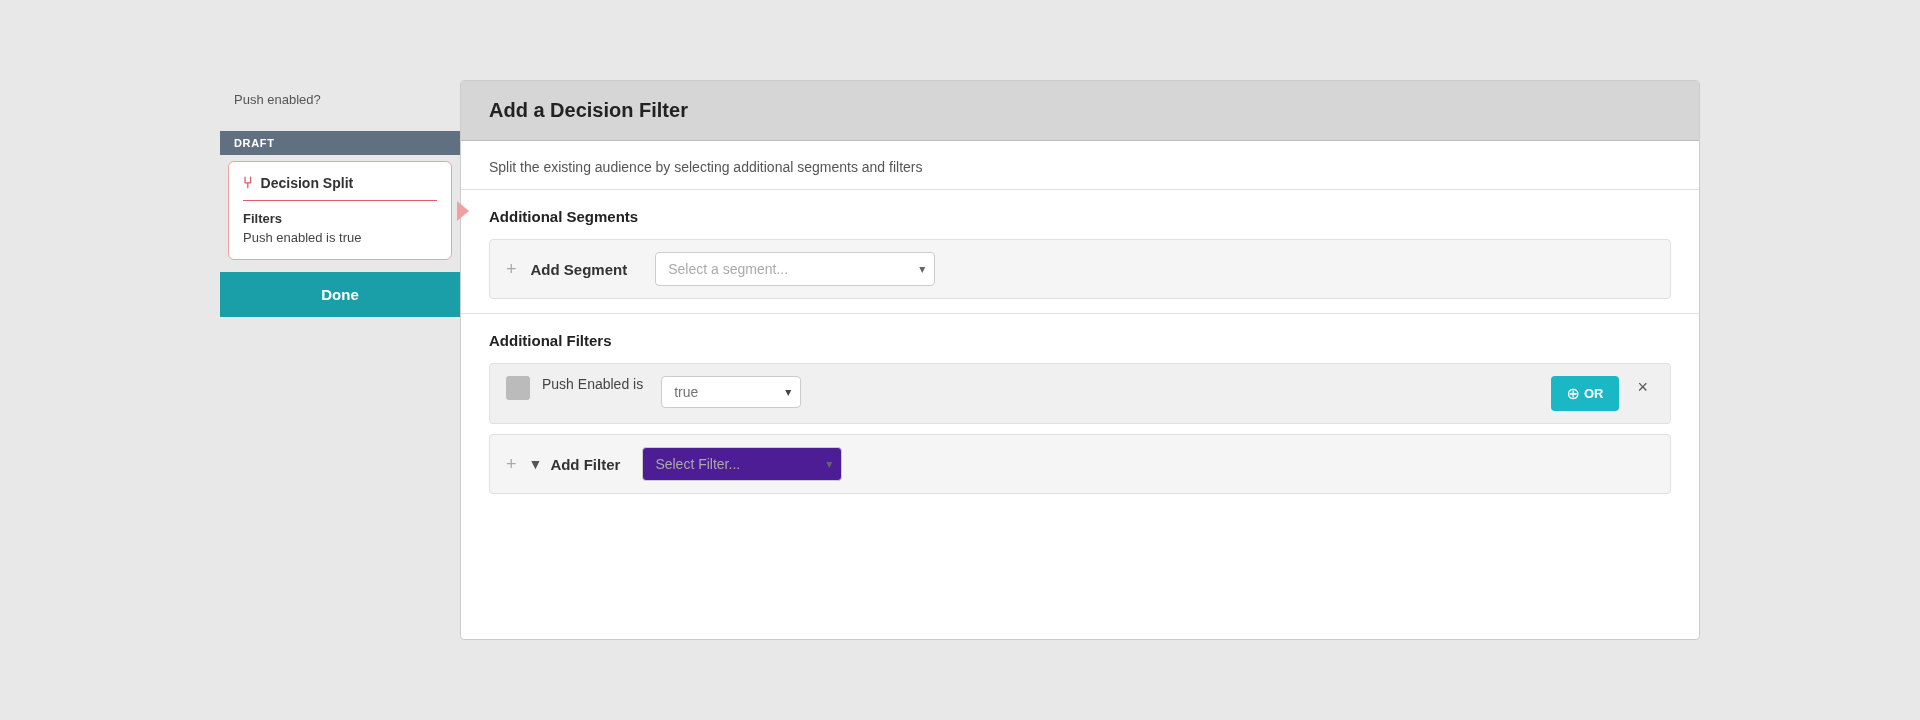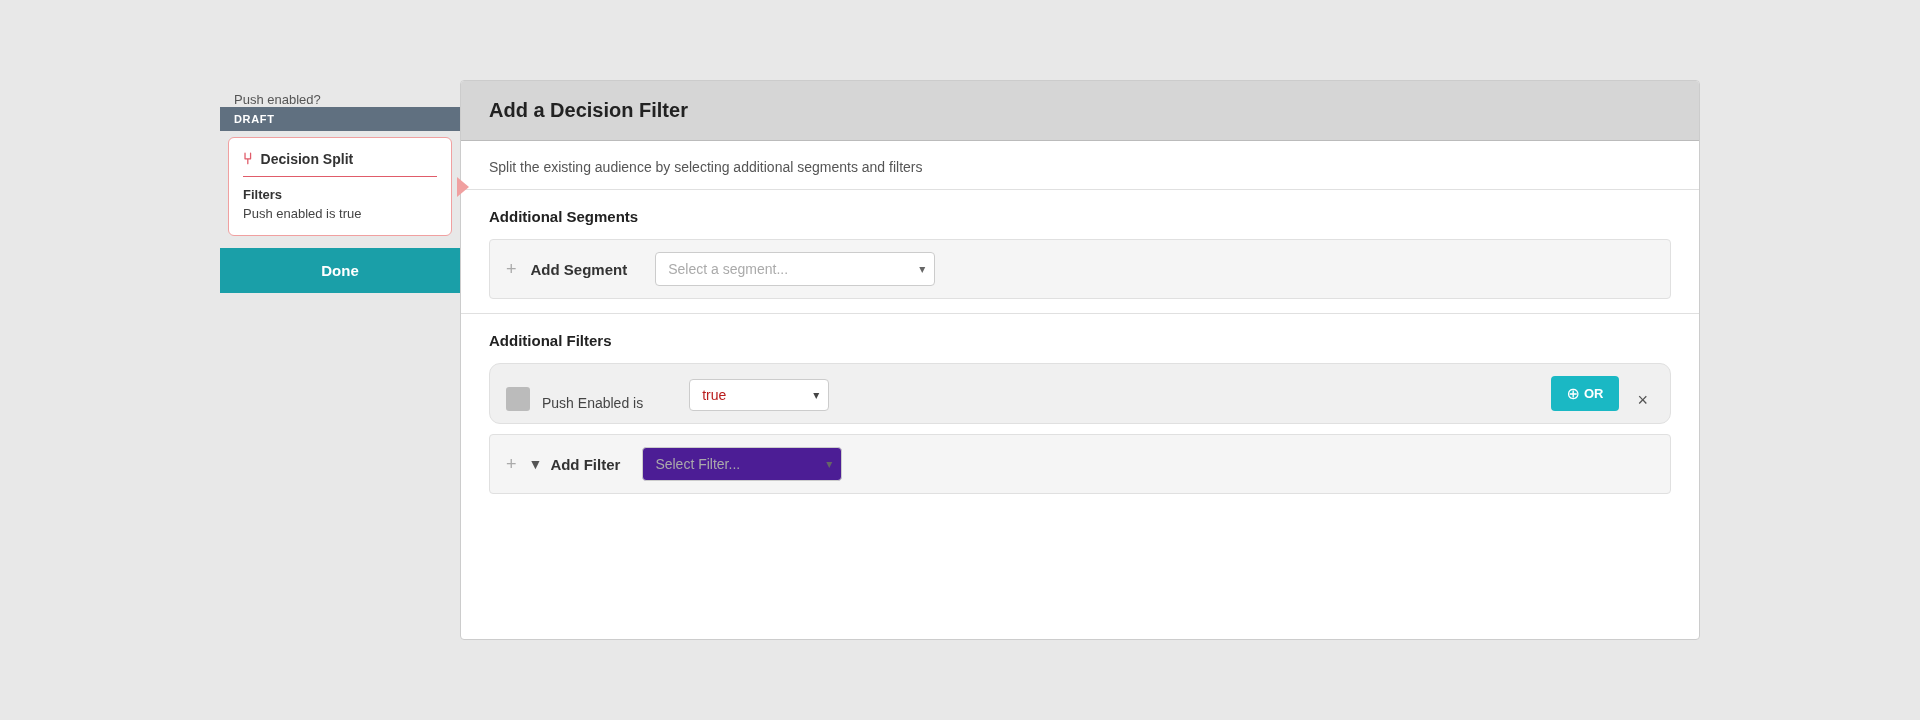--- a/index.html
+++ b/index.html
@@ -23,21 +23,21 @@
     
     .sidebar {
       width: 240px;
       flex-shrink: 0;
       display: flex;
       flex-direction: column;
       background: #e8e8e8;
     }
     .sidebar-push-label {
       background: #e8e8e8;
-      padding: 12px 14px 0 14px;
+      padding: 12px 14px 24px 14px;
       font-size: 13px;
       color: #555;
     }
     .sidebar-draft-bar {
       background: #607080;
       color: #fff;
       font-size: 11px;
       font-weight: 700;
       letter-spacing: 0.06em;
       padding: 6px 14px;
@@ -192,24 +192,24 @@
       top: 50%;
       transform: translateY(-50%);
       pointer-events: none;
       color: #666;
       font-size: 12px;
     }
 
     
     .filter-row {
       display: flex;
-      align-items: flex-end;
+      align-items: flex-start;
       background: #f0f0f0;
       border: 1px solid #e0e0e0;
-      border-radius: 11px;
+      border-radius: 4px;
       padding: 12px 16px;
       margin-bottom: 10px;
       gap: 12px;
     }
     .filter-row-handle {
       width: 24px;
       height: 24px;
       background: #bbb;
       border-radius: 3px;
     }
@@ -221,28 +221,27 @@
     }
     .filter-value-select {
       position: relative;
       display: inline-block;
     }
     .filter-value-select select {
       padding: 7px 34px 7px 12px;
       border: 1px solid #ccc;
       border-radius: 4px;
       font-size: 14px;
-      color: #b91c1c;
+      color: #737373;
       background: #fff;
       appearance: none;
       -webkit-appearance: none;
       min-width: 140px;
       cursor: pointer;
       font-weight: 500;
-      margin-left: 28px;
     }
     .filter-value-select .chevron {
       position: absolute;
       right: 10px;
       top: 50%;
       transform: translateY(-50%);
       pointer-events: none;
       color: #444;
       font-size: 12px;
     }

